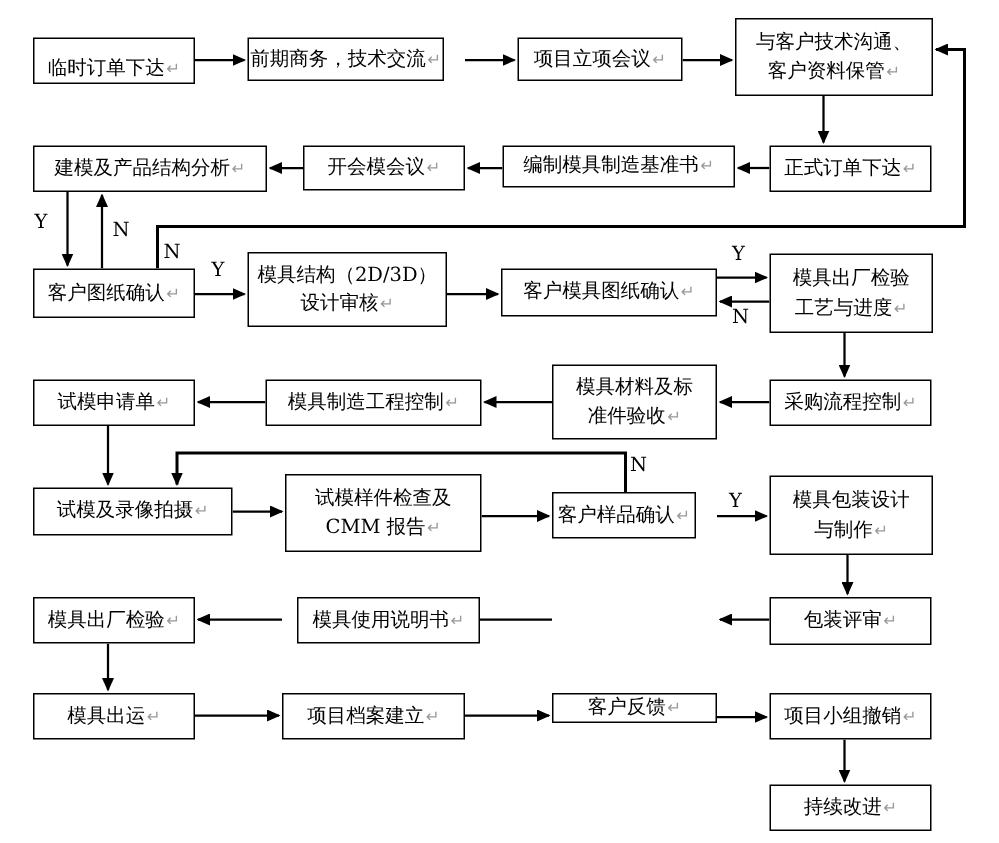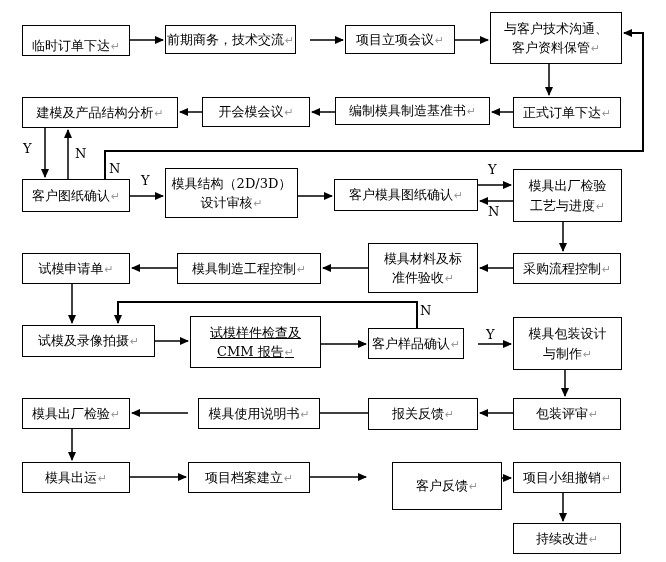--- a/index.html
+++ b/index.html
@@ -148,50 +148,47 @@
     <div class="node" style="left: 368px; top: 243px; width: 110px; height: 50px;">
       <div class="line">模具材料及标</div>
       <div class="line">准件验收<span class="cr">↵</span></div>
     </div>
     <div class="node" style="left: 513px; top: 253px; width: 108px; height: 31px;">
       <div class="line">采购流程控制<span class="cr">↵</span></div>
     </div>
     <div class="node" style="left: 22px; top: 325px; width: 133px; height: 32px;">
       <div class="line">试模及录像拍摄<span class="cr">↵</span></div>
     </div>
-    <div class="node" style="left: 190px; top: 316px; width: 131px; height: 52px; text-decoration: underline;">
+    <div class="node" style="left: 190px; top: 316px; width: 131px; height: 52px;">
       <div class="line">试模样件检查及</div>
       <div class="line">CMM 报告<span class="cr">↵</span></div>
     </div>
     <div class="node" style="left: 368px; top: 328px; width: 96px; height: 31px;">
       <div class="line">客户样品确认<span class="cr">↵</span></div>
     </div>
     <div class="node" style="left: 513px; top: 317px; width: 109px; height: 53px;">
       <div class="line">模具包装设计</div>
       <div class="line">与制作<span class="cr">↵</span></div>
     </div>
     <div class="node" style="left: 22px; top: 398px; width: 108px; height: 31px;">
       <div class="line">模具出厂检验<span class="cr">↵</span></div>
     </div>
     <div class="node" style="left: 188px; top: 398px; width: 122px; height: 31px; margin-left: 10px;">
       <div class="line">模具使用说明书<span class="cr">↵</span></div>
     </div>
-    <div class="node" style="left: 368px; top: 398px; width: 110px; height: 32px;">
-      <div class="line">报关反馈<span class="cr">↵</span></div>
-    </div>
     <div class="node" style="left: 513px; top: 398px; width: 108px; height: 32px;">
       <div class="line">包装评审<span class="cr">↵</span></div>
     </div>
     <div class="node" style="left: 22px; top: 462px; width: 108px; height: 31px;">
       <div class="line">模具出运<span class="cr">↵</span></div>
     </div>
     <div class="node" style="left: 188px; top: 462px; width: 122px; height: 31px;">
       <div class="line">项目档案建立<span class="cr">↵</span></div>
     </div>
-    <div class="node" style="left: 368px; top: 462px; width: 110px; height: 48px; margin-left: 24px;">
+    <div class="node" style="left: 368px; top: 462px; width: 110px; height: 20px;">
       <div class="line">客户反馈<span class="cr">↵</span></div>
     </div>
     <div class="node" style="left: 513px; top: 462px; width: 108px; height: 31px;">
       <div class="line">项目小组撤销<span class="cr">↵</span></div>
     </div>
     <div class="node" style="left: 513px; top: 523px; width: 108px; height: 31px;">
       <div class="line">持续改进<span class="cr">↵</span></div>
     </div>
   </div>
 

